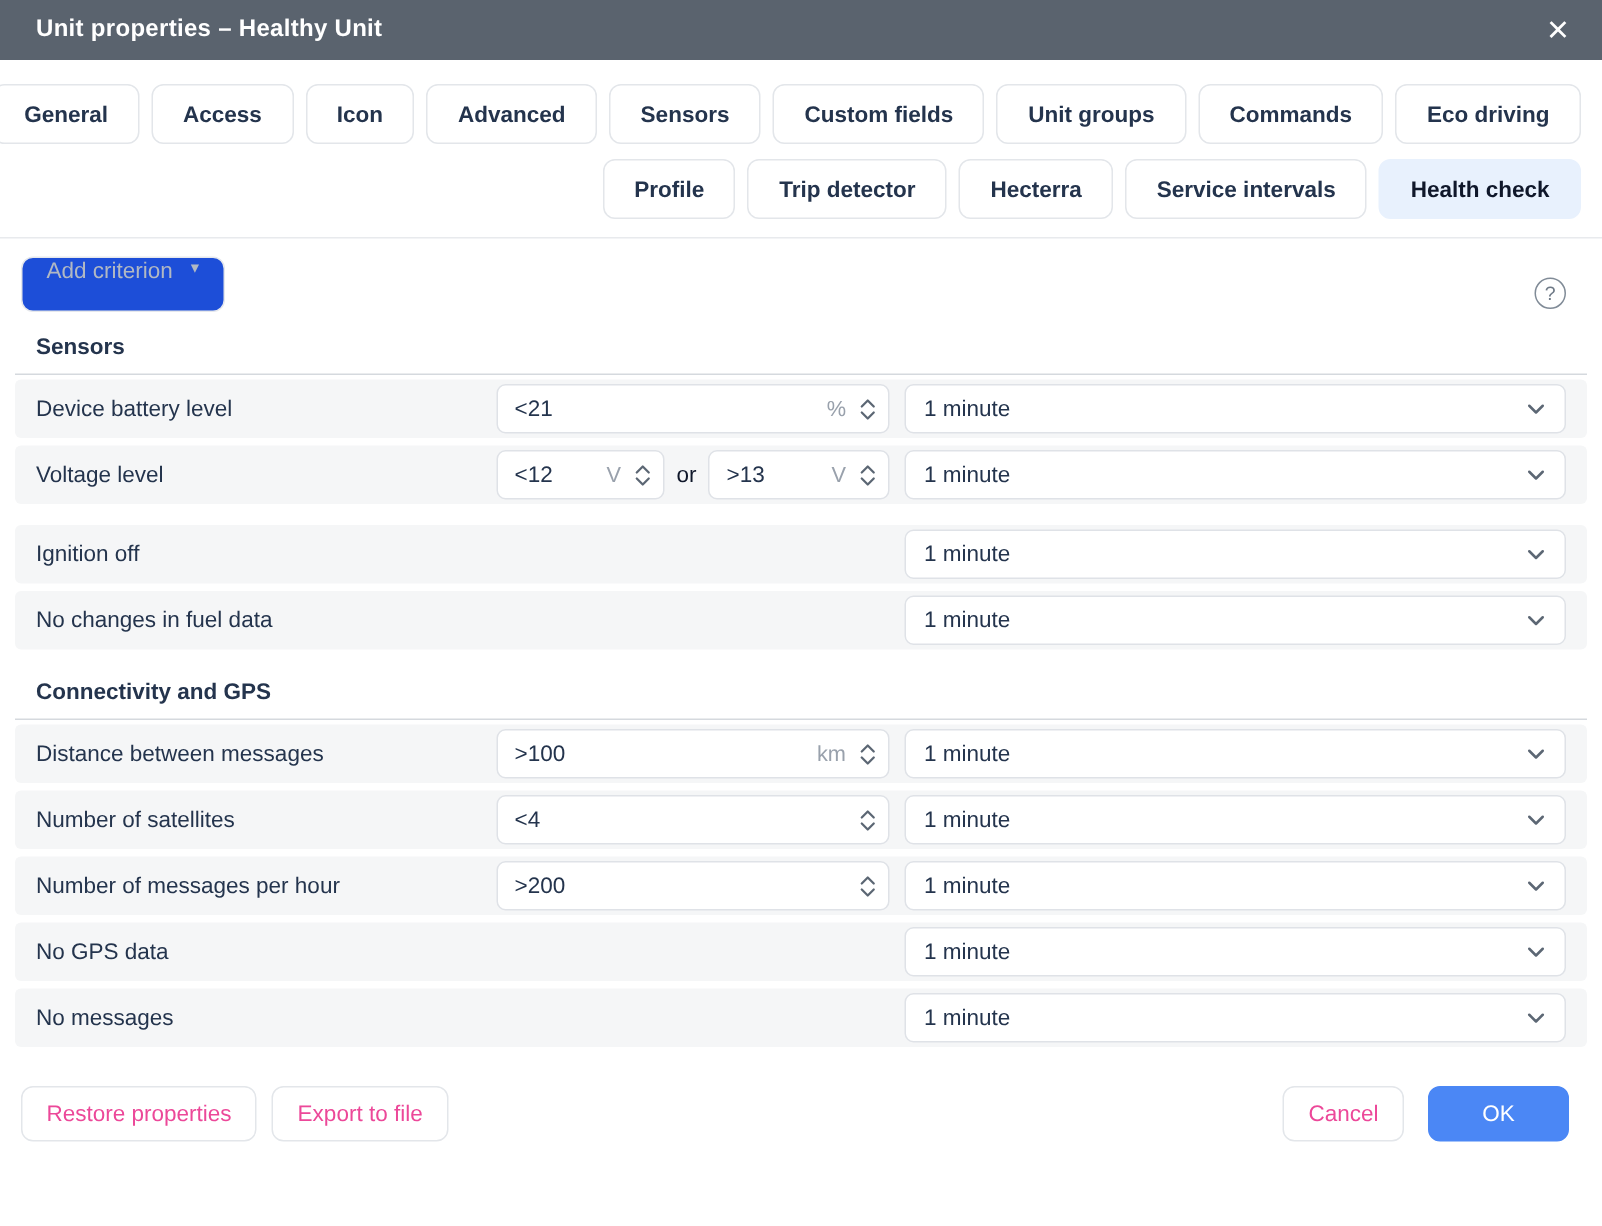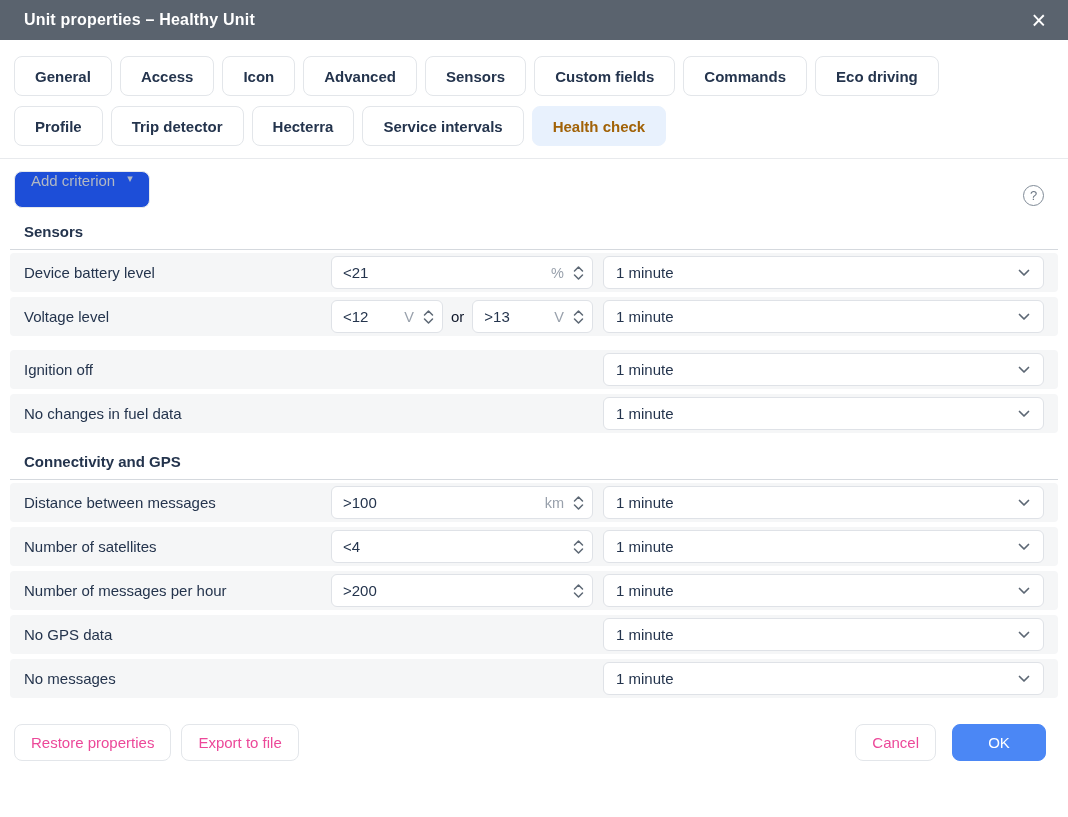--- a/index.html
+++ b/index.html
@@ -13,28 +13,28 @@
   
   .titlebar {
     height:40px; background:#5a636e;
     display:flex; align-items:center; justify-content:space-between;
     padding:0 20px 0 24px;
   }
   .titlebar .title { color:#ffffff; font-size:16px; font-weight:700; letter-spacing:.2px; }
   .close { color:#ffffff; font-size:25px; font-weight:300; line-height:1; cursor:pointer; padding:0 2px; }
   
   .tabs { padding:16px 14px 0 14px; }
-  .tab-row { display:flex; gap:8px; margin-bottom:10px; }
+  .tab-row { display:flex; gap:8px; margin-bottom:10px;justify-content:flex-end; }
   .tab {
     background:#ffffff; border:1px solid #e3e6ea; border-radius:8px;
     height:40px; padding:0 20px; display:flex; align-items:center;
     font-family:inherit; font-size:15px; font-weight:700; color:#24344d;
     cursor:pointer; white-space:nowrap;
   }
-  .tab.active { background:#e8f1fd; border-color:#e8f1fd; color:#a16207; }
+  .tab.active { background:#e8f1fd; border-color:#e8f1fd; color:#0f172a; }
   .tabs-divider { height:1px; background:#e8eaed; margin-top:12px; }
   
   .toolbar { display:flex; align-items:flex-end; justify-content:space-between; padding:12px 24px 0 14px; }
   .btn-add {
     display:flex; align-items:flex-start; gap:12px;
     background:#1d4ed8; border:1px solid #e6e8ec; border-radius:8px;
     height:37px; padding:0 16px; font-family:inherit; font-size:15px; color:#b1b8c3;
   }
   .btn-add .caret { font-size:11px; color:#b1b8c3; }
   .help-icon {
@@ -92,20 +92,21 @@
   </div>
 
   <div class="tabs">
       <div class="tab-row">
         <button class="tab">General</button>
         <button class="tab">Access</button>
         <button class="tab">Icon</button>
         <button class="tab">Advanced</button>
         <button class="tab">Sensors</button>
         <button class="tab">Custom fields</button>
+        <button class="tab">Unit groups</button>
         <button class="tab">Commands</button>
         <button class="tab">Eco driving</button>
       </div>
       <div class="tab-row">
         <button class="tab">Profile</button>
         <button class="tab">Trip detector</button>
         <button class="tab">Hecterra</button>
         <button class="tab">Service intervals</button>
         <button class="tab active">Health check</button>
       </div>

